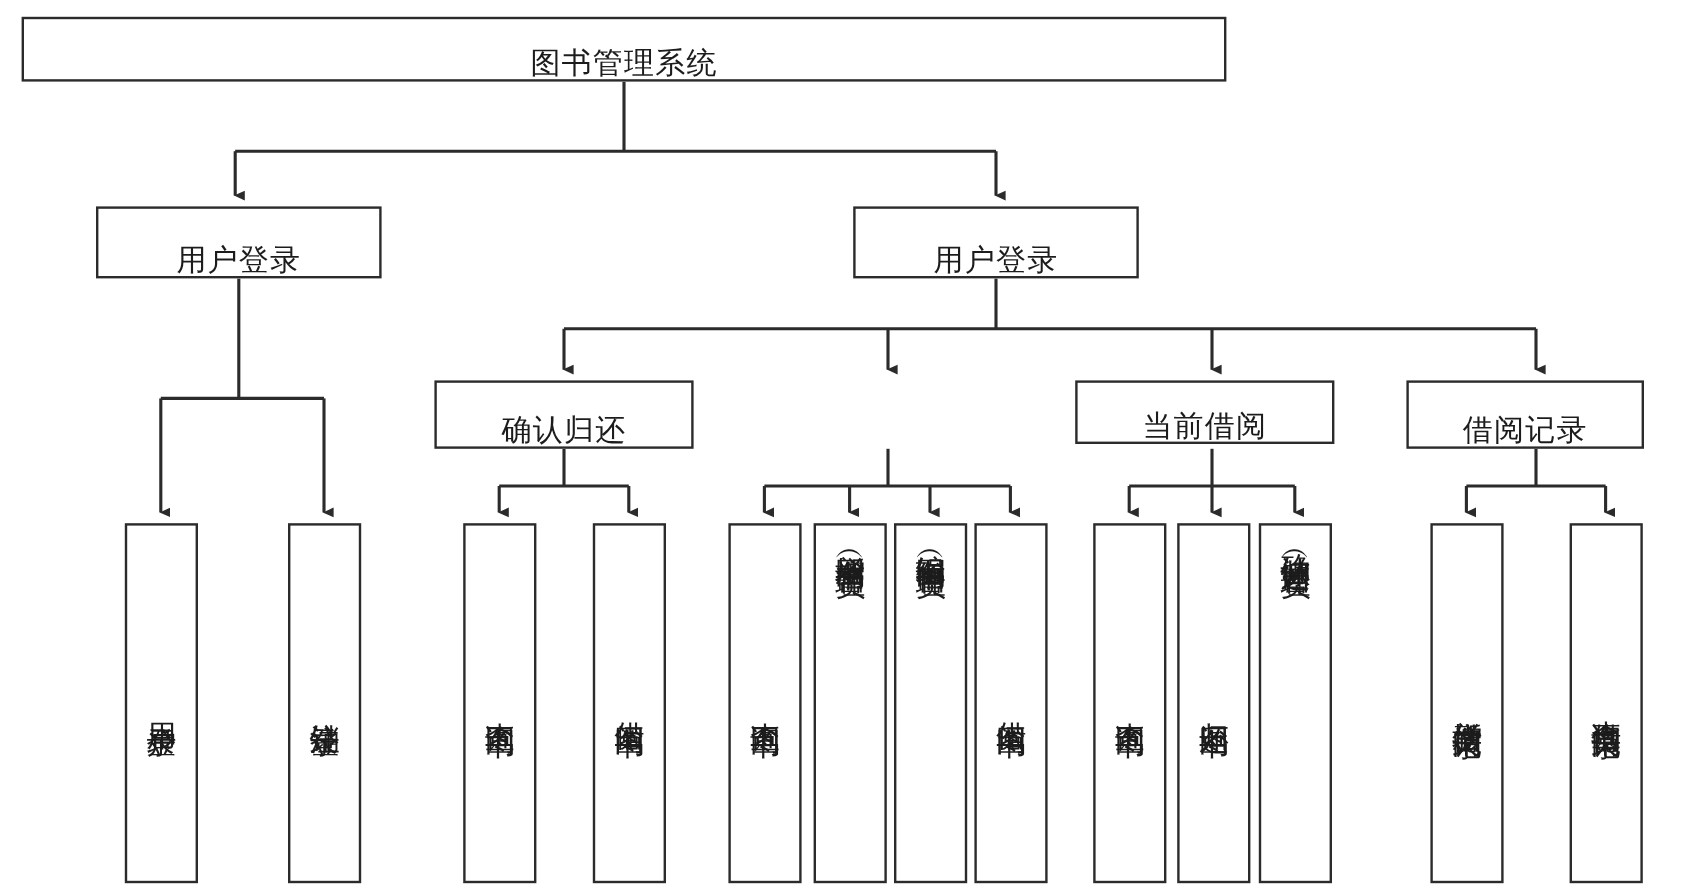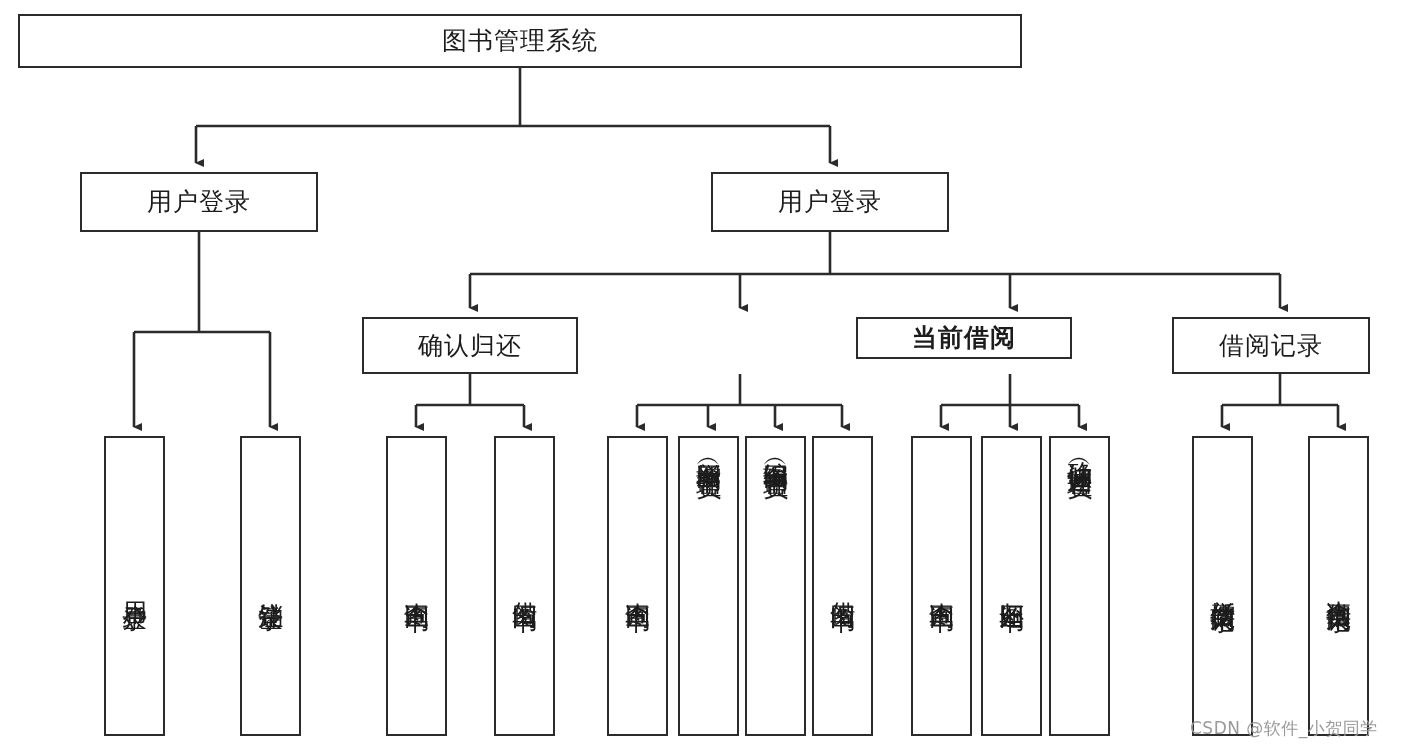--- a/index.html
+++ b/index.html
@@ -32,20 +32,21 @@
     background: #ffffff;
     display: flex;
     align-items: center;
     justify-content: center;
     color: #1c1c1c;
   }
   .node.horiz {
     font-size: 25px;
     letter-spacing: 1px;
     line-height: 1.1;
+    align-items: flex-end;
   }
   .node.root {
     font-size: 25px;
   }
   .node.vert {
     align-items: flex-start;
     justify-content: center;
     padding-top: 0px;
   }
   .vert-text {
@@ -143,21 +144,21 @@
   <div class="node horiz" style="left:80px; top:172px; width:238px; height:60px;">
     <span>用户登录</span>
   </div>
   <div class="node horiz" style="left:711px; top:172px; width:238px; height:60px;">
     <span>用户登录</span>
   </div>
 
   <div class="node horiz" style="left:362px; top:317px; width:216px; height:57px;">
     <span>确认归还</span>
   </div>
-  <div class="node horiz" style="left:856px; top:317px; width:216px; height:42px;font-weight:bold;">
+  <div class="node horiz" style="left:896px; top:317px; width:216px; height:53px;">
     <span>当前借阅</span>
   </div>
   <div class="node horiz" style="left:1172px; top:317px; width:198px; height:57px;">
     <span>借阅记录</span>
   </div>
 
   <div class="node vert" style="left:104px; top:436px; width:61px; height:300px;">
     <span class="vert-wrap">
         <span class="vert-text">用户登录</span>
       </span>
@@ -220,15 +221,14 @@
     <span class="vert-wrap">
         <span class="vert-text">新增借阅记录</span>
       </span>
   </div>
   <div class="node vert" style="left:1308px; top:436px; width:61px; height:300px;">
     <span class="vert-wrap">
         <span class="vert-text">查询借阅记录</span>
       </span>
   </div>
 
-  <div class="watermark" style="left:1190px; top:717px;">CSDN @软件_小贺同学</div>
 
 </div>
 
 </body></html>

